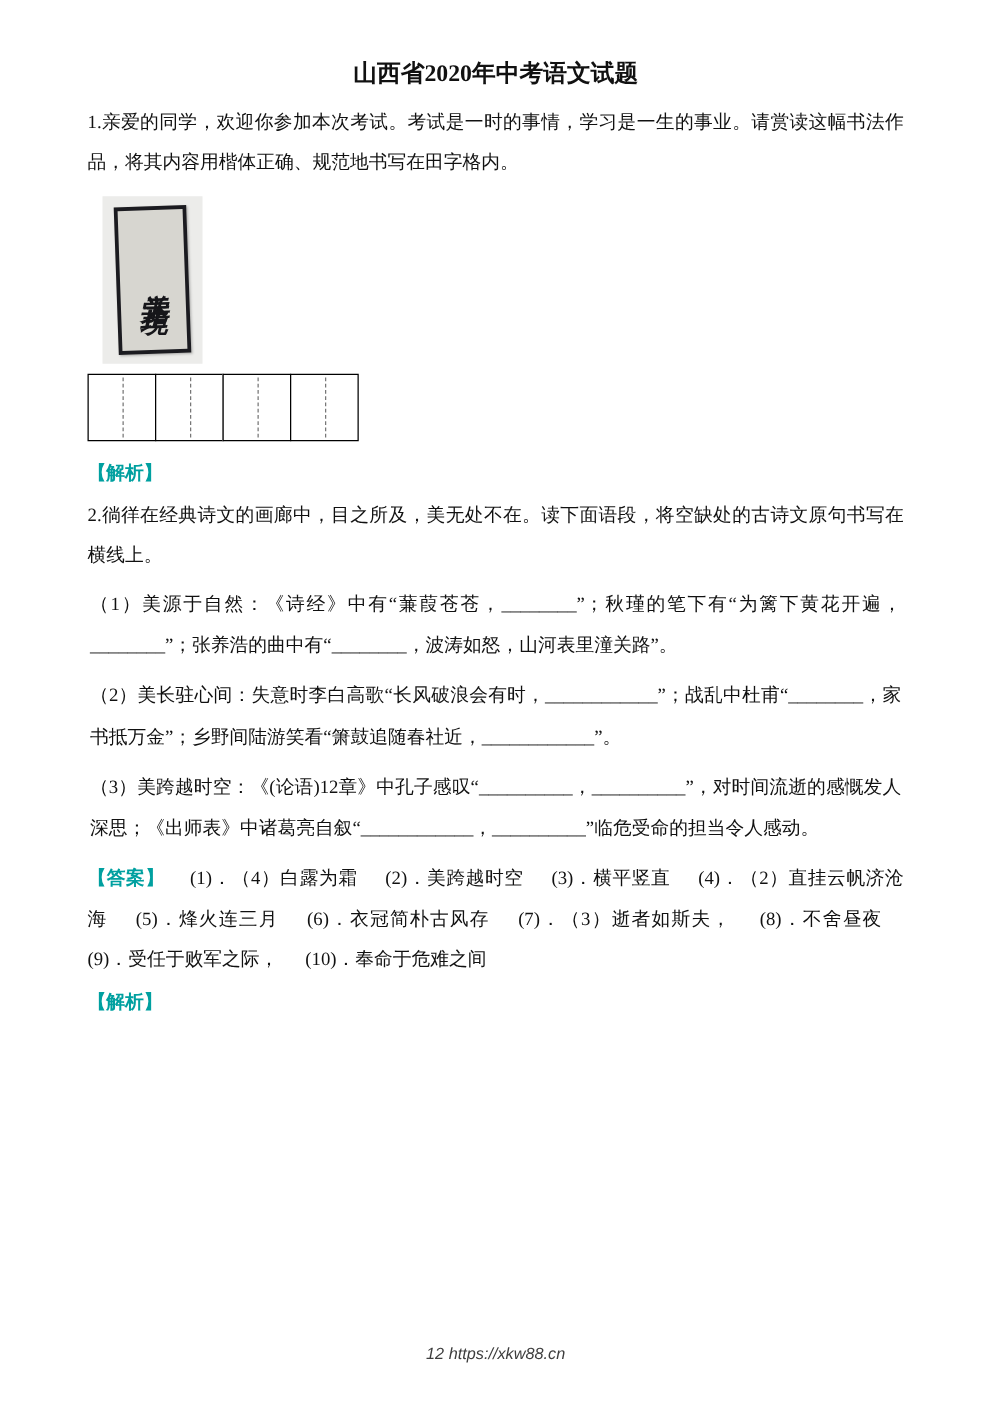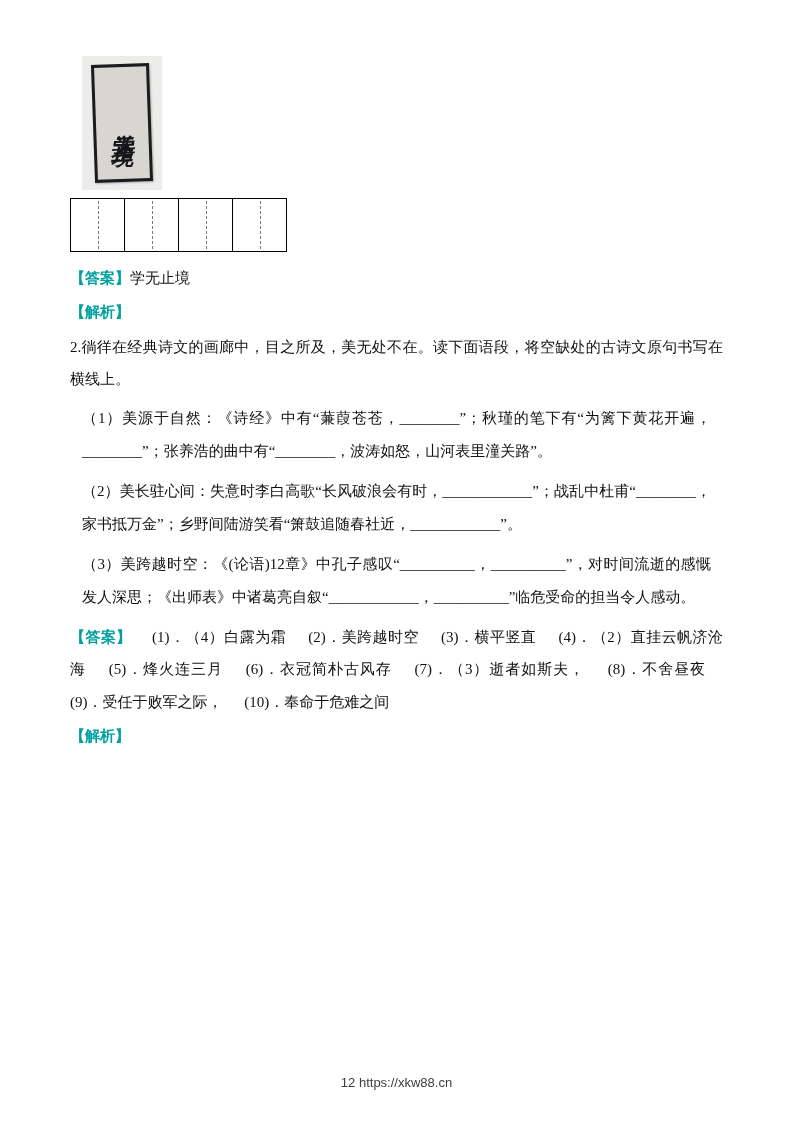--- a/index.html
+++ b/index.html
@@ -91,64 +91,66 @@
   .cell::after {
     content: "";
     position: absolute;
     left: 50%;
     top: 2px;
     bottom: 2px;
     border-left: 1px dashed #777;
   }
 
   .answer-line { font-size: 15px; line-height: 2.15; margin: 2px 0; }
-  .q2-part { font-size: 15px; line-height: 2.2; text-align: justify; margin: 7px 12px; }
+  .q2-part { font-size: 15px; line-height: 2.2; text-align: justify; margin: 7px 2px; }
 
   .ans2 {
     font-size: 15px;
     line-height: 2.15;
     text-align: justify;
     margin: 6px 0 2px 0;
   }
   .ans2 .label { margin-right: 16px; }
   .ans-item { margin-right: 18px; white-space: normal; }
 
   .footer {
     position: absolute;
     left: 0;
     right: 0;
     bottom: 32px;
     text-align: center;
     font-size: 13px;
     color: #3d3d3d;
     font-family: "Liberation Sans", sans-serif;
+    font-style: italic;
   }
 </style>
 </head>
 <body>
 
 <div class="page">
 
+  <h1 class="title">山西省2020年中考语文试题</h1>
 
 
+  <p class="body-text">1.亲爱的同学，欢迎你参加本次考试。考试是一时的事情，学习是一生的事业。请赏读这幅书法作品，将其内容用楷体正确、规范地书写在田字格内。</p>
 
   <div class="callig-photo">
     <div class="callig-scroll">
       <div class="callig-text">学无止境</div>
     </div>
   </div>
 
   <div class="grid">
     <div class="cell"></div>
     <div class="cell"></div>
     <div class="cell"></div>
     <div class="cell"></div>
   </div>
 
-  <p class="answer-line"><span class="teal">【答案】</span><span>学无止境</span></p>
 
   <p class="answer-line"><span class="teal">【解析】</span></p>
 
 
   <p class="body-text">2.徜徉在经典诗文的画廊中，目之所及，美无处不在。读下面语段，将空缺处的古诗文原句书写在横线上。</p>
 
   <p class="q2-part">（1）美源于自然：《诗经》中有“蒹葭苍苍，________”；秋瑾的笔下有“为篱下黄花开遍，________”；张养浩的曲中有“________，波涛如怒，山河表里潼关路”。</p>
 
   <p class="q2-part">（2）美长驻心间：失意时李白高歌“长风破浪会有时，____________”；战乱中杜甫“________，家书抵万金”；乡野间陆游笑看“箫鼓追随春社近，____________”。</p>
 

